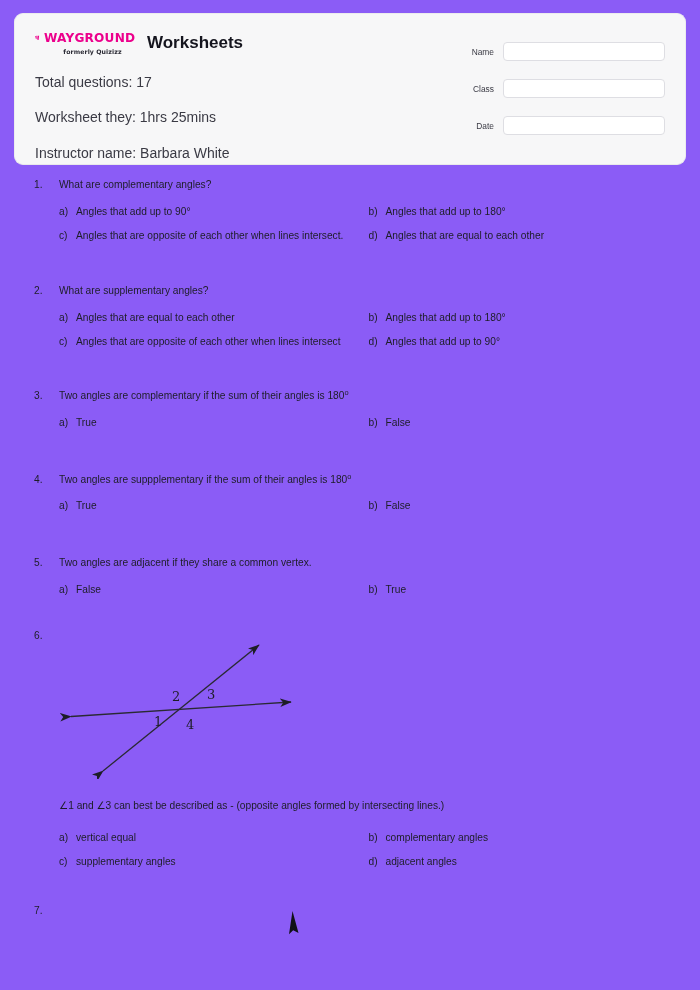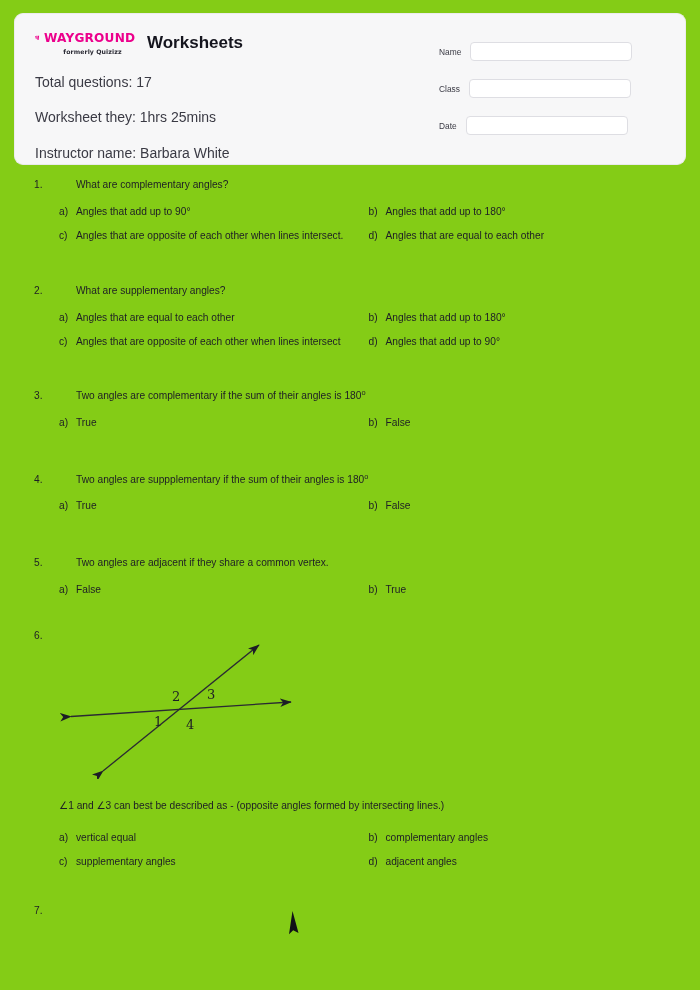--- a/index.html
+++ b/index.html
@@ -11,21 +11,21 @@
     height: 990px;
     background: #ffffff;
     font-family: "Liberation Sans", sans-serif;
     -webkit-font-smoothing: antialiased;
   }
 
   .page {
     position: relative;
     width: 700px;
     height: 990px;
-    background: #84cc16;
+    background: #8b5cf6;
     overflow: hidden;
   }
 
   
   .sheet-card {
     position: absolute;
     left: 14px;
     top: 13px;
     width: 672px;
     min-height: 150px;
@@ -117,21 +117,21 @@
   .fields {
     position: absolute;
     right: 20px;
     top: 28px;
     width: 226px;
   }
 
   .field-row {
     display: flex;
     align-items: center;
-    justify-content: flex-start;
+    justify-content: flex-end;
     margin-bottom: 18px;
   }
   .field-row:last-child { margin-bottom: 8px; }
 
   .field-label {
     font-size: 8.4px;
     color: #3a3a44;
     margin-right: 9px;
     white-space: nowrap;
   }
@@ -166,21 +166,21 @@
   .q-num {
     position: absolute;
     left: 34px;
     top: 0;
     font-size: 10.2px;
     color: #1d1d26;
     line-height: 1.35;
   }
 
   .q-stem {
-    margin-left: 42px;
+    margin-left: 25px;
     font-size: 10.2px;
     color: #1d1d26;
     line-height: 1.35;
     min-height: 13px;
   }
 
   sup.deg {
     font-size: 7.4px;
     vertical-align: super;
     line-height: 0;

